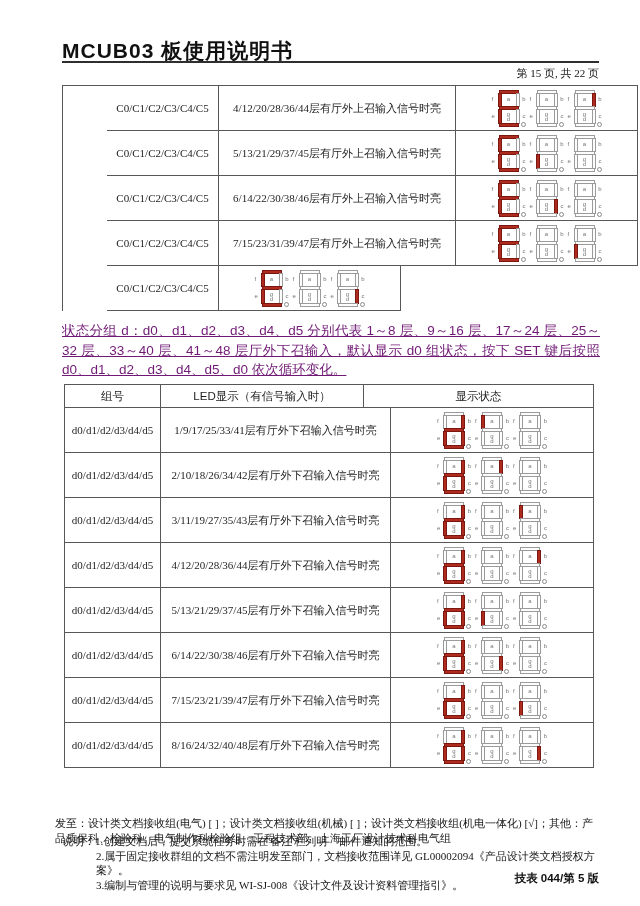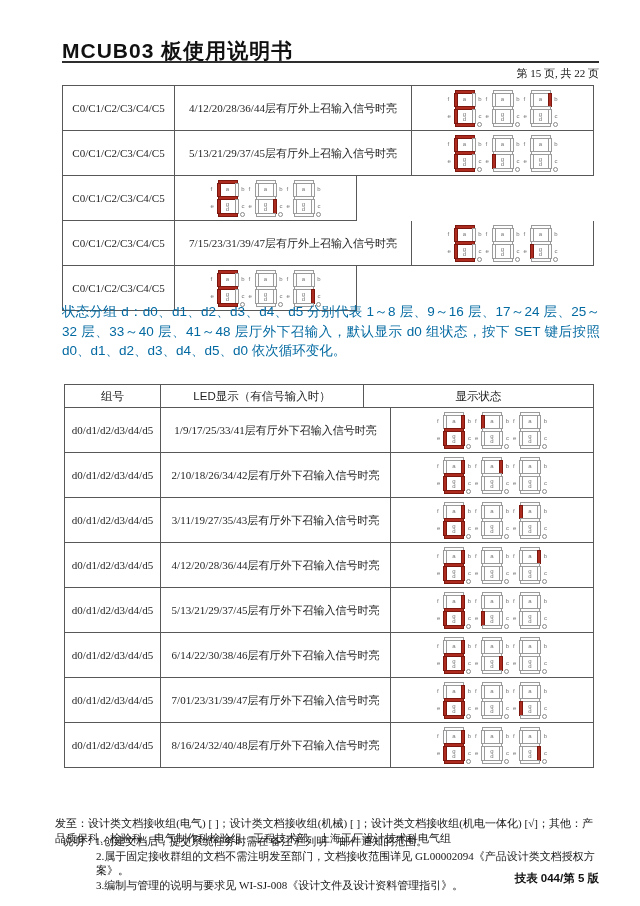--- a/index.html
+++ b/index.html
@@ -20,31 +20,31 @@
   
   .dtable{position:absolute;border-left:1px solid #585858;border-top:1px solid #585858;}
   .trow{display:flex;}
   .cell{
     box-sizing:border-box;border-right:1px solid #585858;border-bottom:1px solid #585858;
     display:flex;align-items:center;justify-content:center;
     font-size:11px;text-align:center;line-height:14px;
   }
 
   
-  .t1{left:62px;top:85px;}
+  .t1{left:62px;top:85px;padding-left:44px;}
   .t1 .cell{height:45px;}
   .t1 .colA{width:112px;}
   .t1 .colB{width:237px;}
   .t1 .colC{width:182px;}
 
   
   .para{
-    position:absolute;left:62px;top:302px;width:538px;
+    position:absolute;left:62px;top:321px;width:538px;
     font-family:"Liberation Sans", sans-serif;
-    font-size:13.5px;line-height:19.5px;color:#0369a1;text-align:justify;
+    font-size:13.5px;line-height:19.5px;color:#701a75;text-align:justify;text-decoration:underline;
   }
 
   
   .t2{left:64px;top:384px;}
   .t2 .cell{height:45px;}
   .t2 .thead .cell{height:23px;font-family:"Liberation Sans", sans-serif;font-size:11.5px;}
   .t2 .colA{width:96px;}
   .t2 .colB{width:230px;}
   .t2 .colC{width:203px;}
 
@@ -211,20 +211,21 @@
             <span class="lbl lbl-e">e</span>
             <span class="lbl lbl-f">f</span>
             <span class="lbl lbl-g">g</span>
             <div class="dp"></div>
           </div>
         </div>
       </div>
 
       <div class="trow">
         <div class="cell colA">C0/C1/C2/C3/C4/C5</div>
+        <div class="cell colB">6/14/22/30/38/46层有厅外上召输入信号时亮</div>
         <div class="cell colC ledcell">
           <div class="digit">
             <div class="seg seg-a on"></div>
             <div class="seg seg-f on"></div>
             <div class="seg seg-b"></div>
             <div class="seg seg-g on"></div>
             <div class="seg seg-e on"></div>
             <div class="seg seg-c"></div>
             <div class="seg seg-d on"></div>
             <span class="lbl lbl-a">a</span>
@@ -741,21 +742,21 @@
             <span class="lbl lbl-e">e</span>
             <span class="lbl lbl-f">f</span>
             <span class="lbl lbl-g">g</span>
             <div class="dp"></div>
           </div>
         </div>
       </div>
 
       <div class="trow">
         <div class="cell colA">d0/d1/d2/d3/d4/d5</div>
-        <div class="cell colB">7/01/23/31/39/47层有厅外下召输入信号时亮</div>
+        <div class="cell colB">7/15/23/21/39/47层有厅外下召输入信号时亮</div>
         <div class="cell colC ledcell">
           <div class="digit">
             <div class="seg seg-a"></div>
             <div class="seg seg-f"></div>
             <div class="seg seg-b on"></div>
             <div class="seg seg-g on"></div>
             <div class="seg seg-e on"></div>
             <div class="seg seg-c on"></div>
             <div class="seg seg-d on"></div>
             <span class="lbl lbl-a">a</span>

